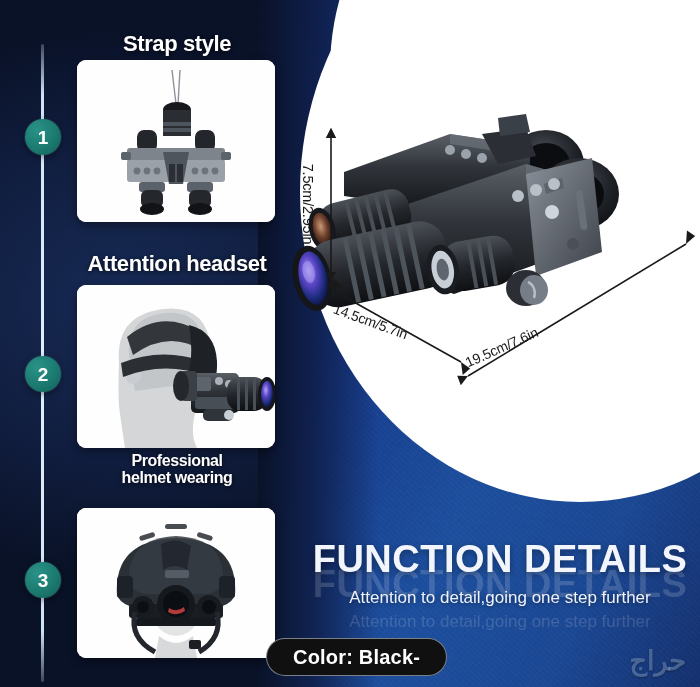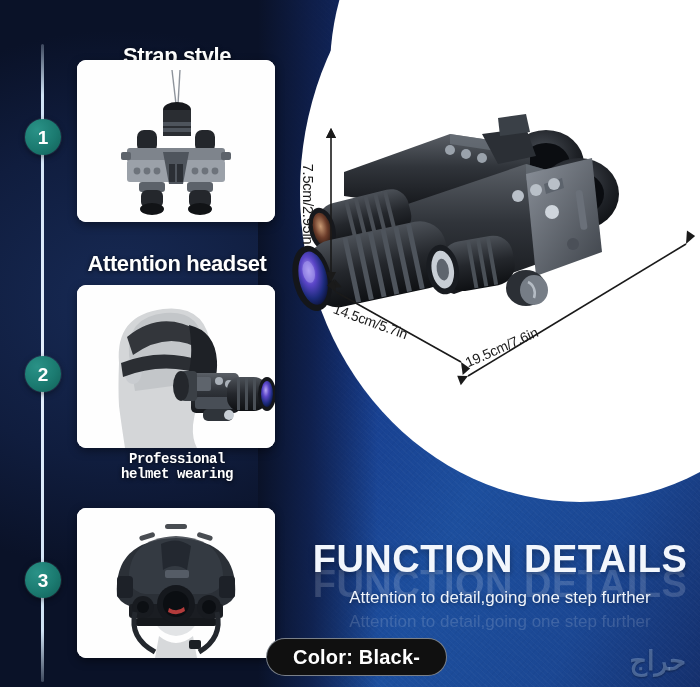--- a/index.html
+++ b/index.html
@@ -93,23 +93,23 @@
     left: 64px;
     width: 226px;
     text-align: center;
     color: #ffffff;
     font-size: 22px;
     font-weight: bold;
     line-height: 1.08;
     letter-spacing: -.4px;
     text-shadow: 0 1px 4px rgba(0,0,0,.75);
   }
-  .feature-title.t1 { top: 44px; }
+  .feature-title.t1 { top: 32px; }
   .feature-title.t2 { top: 252px; }
-  .feature-title.t3 { top: 452px; font-size: 14px; font-family: Liberation Mono, monospace; }
+  .feature-title.t3 { top: 452px; font-size: 16px; }
 
   .feature-card {
     position: absolute;
     left: 77px;
     width: 198px;
     background: #ffffff;
     border-radius: 9px;
     overflow: hidden;
     box-shadow: 0 3px 10px rgba(0,0,0,.42);
   }

